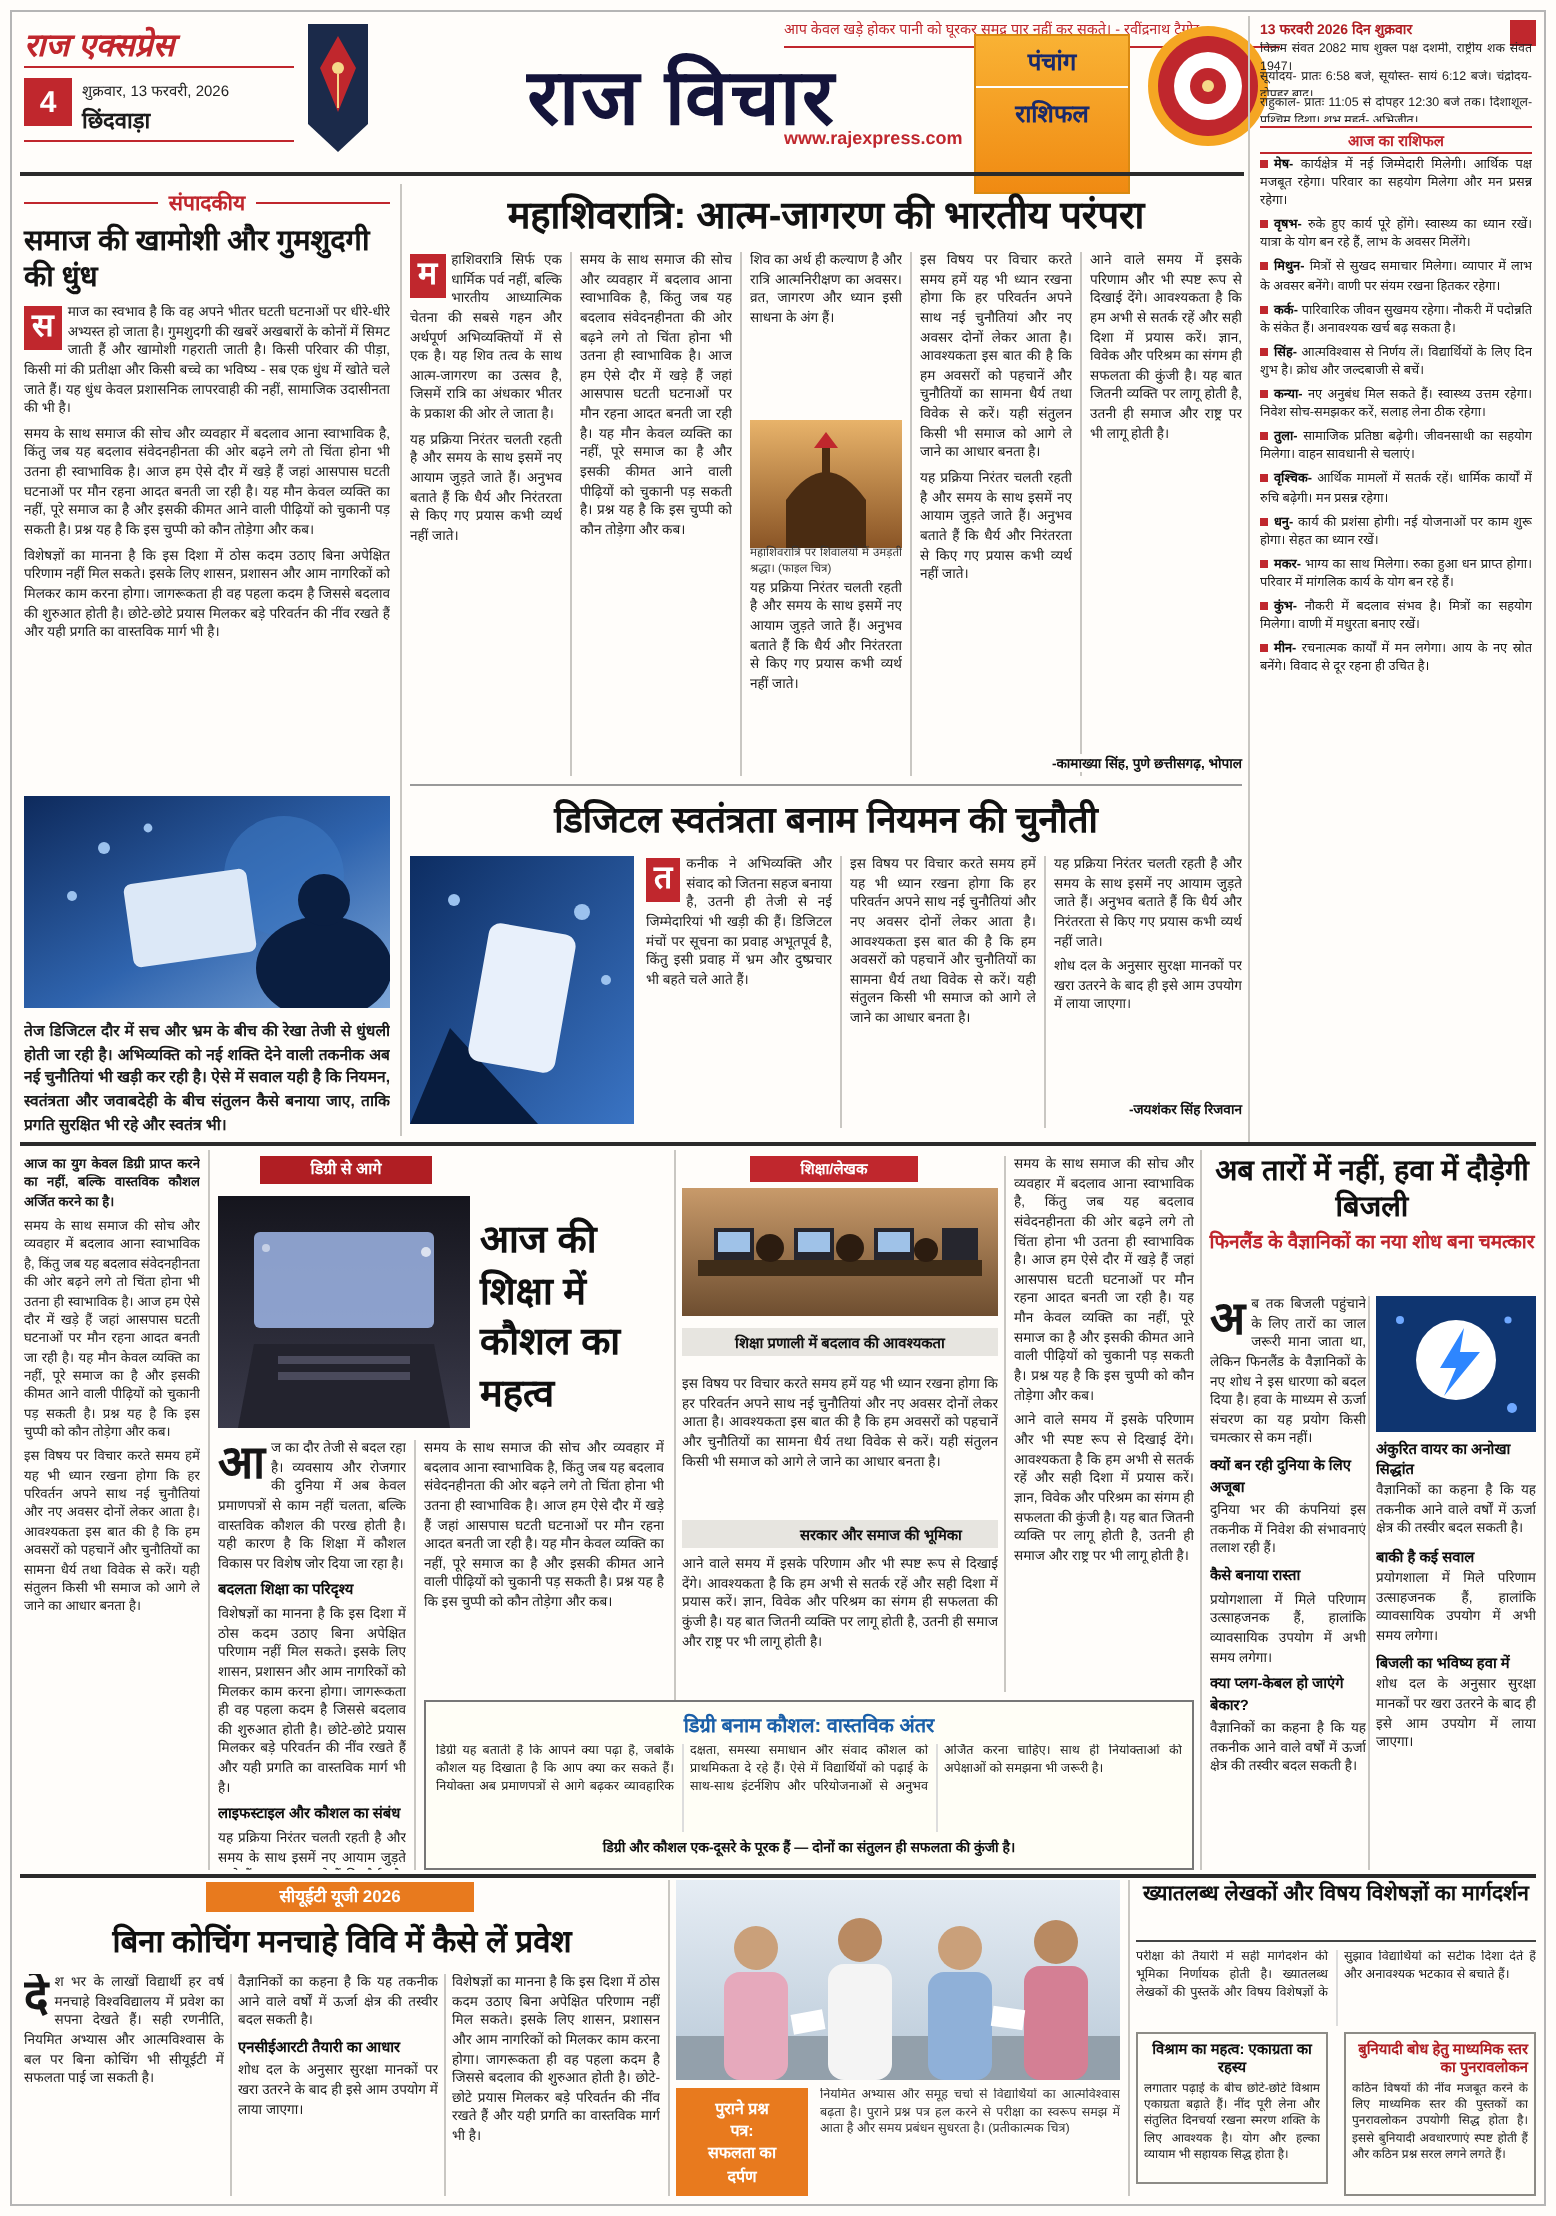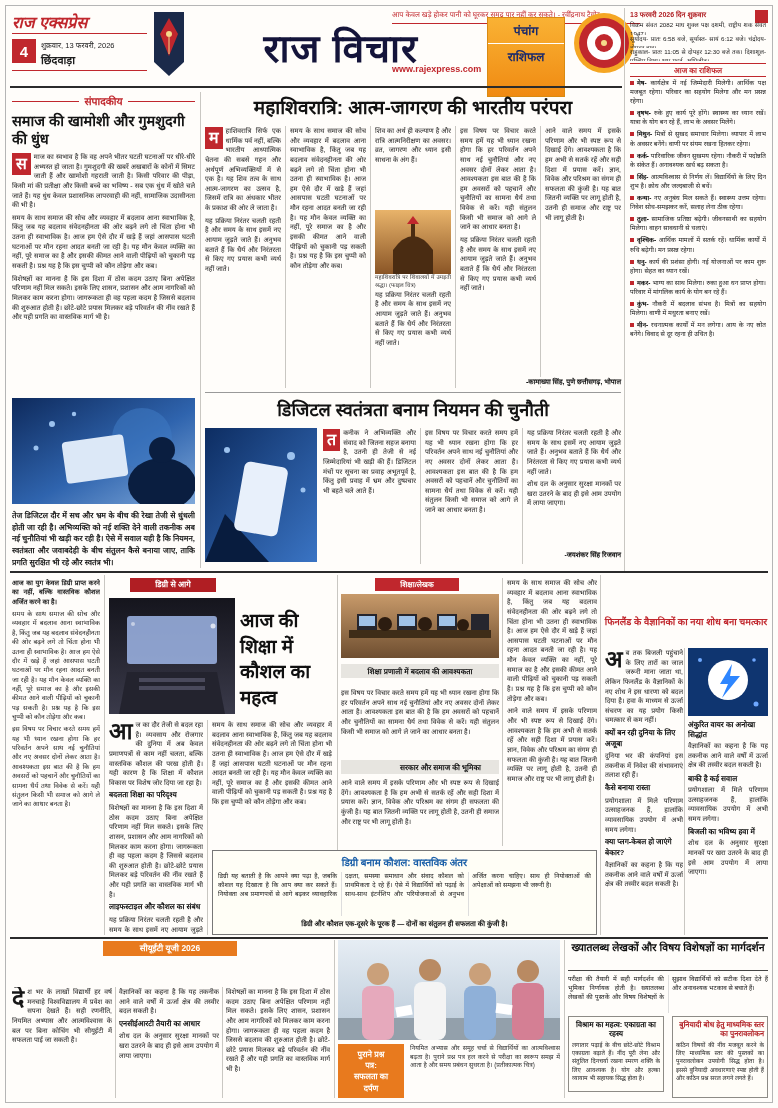--- a/index.html
+++ b/index.html
@@ -276,20 +276,21 @@
     <p>आने वाले समय में इसके परिणाम और भी स्पष्ट रूप से दिखाई देंगे। आवश्यकता है कि हम अभी से सतर्क रहें और सही दिशा में प्रयास करें। ज्ञान, विवेक और परिश्रम का संगम ही सफलता की कुंजी है। यह बात जितनी व्यक्ति पर लागू होती है, उतनी ही समाज और राष्ट्र पर भी लागू होती है।</p>
   </div>
 
   <div class="abs" style="left:212px;top:850px;width:385px;height:85px;border:1px solid #777;padding:4px 5px;overflow:hidden;background:#fffef6;">
     <div style="font-size:10px;font-weight:bold;color:#1a5fa8;text-align:center;margin-bottom:3px;">डिग्री बनाम कौशल: वास्तविक अंतर</div>
     <div style="column-count:3;column-gap:8px;column-rule:1px solid #ddd;font-size:6.3px;line-height:1.4;text-align:justify;height:44px;overflow:hidden;color:#1b1b1b;">डिग्री यह बताती है कि आपने क्या पढ़ा है, जबकि कौशल यह दिखाता है कि आप क्या कर सकते हैं। नियोक्ता अब प्रमाणपत्रों से आगे बढ़कर व्यावहारिक दक्षता, समस्या समाधान और संवाद कौशल को प्राथमिकता दे रहे हैं। ऐसे में विद्यार्थियों को पढ़ाई के साथ-साथ इंटर्नशिप और परियोजनाओं से अनुभव अर्जित करना चाहिए। साथ ही नियोक्ताओं की अपेक्षाओं को समझना भी जरूरी है।</div>
     <div style="font-size:7px;font-weight:bold;text-align:center;margin-top:3px;color:#111;">डिग्री और कौशल एक-दूसरे के पूरक हैं — दोनों का संतुलन ही सफलता की कुंजी है।</div>
   </div>
 
   <div class="vr" style="left:600px;top:575px;height:360px;"></div>
+  <div class="abs" style="left:604px;top:577px;width:164px;font-size:14.5px;font-weight:bold;line-height:1.25;text-align:center;color:#101010;">अब तारों में नहीं, हवा में दौड़ेगी बिजली</div>
   <div class="abs" style="left:604px;top:616px;width:164px;font-size:9.5px;font-weight:bold;line-height:1.3;text-align:center;color:#c0272d;">फिनलैंड के वैज्ञानिकों का नया शोध बना चमत्कार</div>
   <div class="abs bt" style="left:605px;top:648px;width:78px;height:287px;">
     <p><span class="dc-plain">अ</span><span>ब तक बिजली पहुंचाने के लिए तारों का जाल जरूरी माना जाता था, लेकिन फिनलैंड के वैज्ञानिकों के नए शोध ने इस धारणा को बदल दिया है। हवा के माध्यम से ऊर्जा संचरण का यह प्रयोग किसी चमत्कार से कम नहीं।</span></p>
     <div class="subhead">क्यों बन रही दुनिया के लिए अजूबा</div>
     <p>दुनिया भर की कंपनियां इस तकनीक में निवेश की संभावनाएं तलाश रही हैं।</p>
     <div class="subhead">कैसे बनाया रास्ता</div>
     <p>प्रयोगशाला में मिले परिणाम उत्साहजनक हैं, हालांकि व्यावसायिक उपयोग में अभी समय लगेगा।</p>
     <div class="subhead">क्या प्लग-केबल हो जाएंगे बेकार?</div>
     <p>वैज्ञानिकों का कहना है कि यह तकनीक आने वाले वर्षों में ऊर्जा क्षेत्र की तस्वीर बदल सकती है।</p>
   </div>
@@ -309,20 +310,21 @@
     <div class="bt">वैज्ञानिकों का कहना है कि यह तकनीक आने वाले वर्षों में ऊर्जा क्षेत्र की तस्वीर बदल सकती है।</div>
     <div class="subhead">बाकी है कई सवाल</div>
     <div class="bt">प्रयोगशाला में मिले परिणाम उत्साहजनक हैं, हालांकि व्यावसायिक उपयोग में अभी समय लगेगा।</div>
     <div class="subhead">बिजली का भविष्य हवा में</div>
     <div class="bt">शोध दल के अनुसार सुरक्षा मानकों पर खरा उतरने के बाद ही इसे आम उपयोग में लाया जाएगा।</div>
   </div>
 
   <div class="hr2" style="left:10px;top:937px;width:758px;"></div>
 
   <div class="tag" style="left:103px;top:941px;width:134px;height:15px;background:#e87a1e;font-size:8.5px;line-height:15px;">सीयूईटी यूजी 2026</div>
+  <div class="abs" style="left:10px;top:959px;width:322px;font-size:15.5px;font-weight:bold;text-align:center;color:#101010;">बिना कोचिंग मनचाहे विवि में कैसे लें प्रवेश</div>
   <div class="abs bt" style="left:12px;top:987px;width:100px;height:111px;">
     <p><span class="dc-plain">दे</span><span>श भर के लाखों विद्यार्थी हर वर्ष मनचाहे विश्वविद्यालय में प्रवेश का सपना देखते हैं। सही रणनीति, नियमित अभ्यास और आत्मविश्वास के बल पर बिना कोचिंग भी सीयूईटी में सफलता पाई जा सकती है।</span></p>
   </div>
   <div class="vr" style="left:115px;top:987px;height:111px;"></div>
   <div class="abs bt" style="left:119px;top:987px;width:100px;height:111px;">
     <p>वैज्ञानिकों का कहना है कि यह तकनीक आने वाले वर्षों में ऊर्जा क्षेत्र की तस्वीर बदल सकती है।</p>
     <div class="subhead">एनसीईआरटी तैयारी का आधार</div>
     <p>शोध दल के अनुसार सुरक्षा मानकों पर खरा उतरने के बाद ही इसे आम उपयोग में लाया जाएगा।</p>
   </div>
   <div class="vr" style="left:222px;top:987px;height:111px;"></div>

